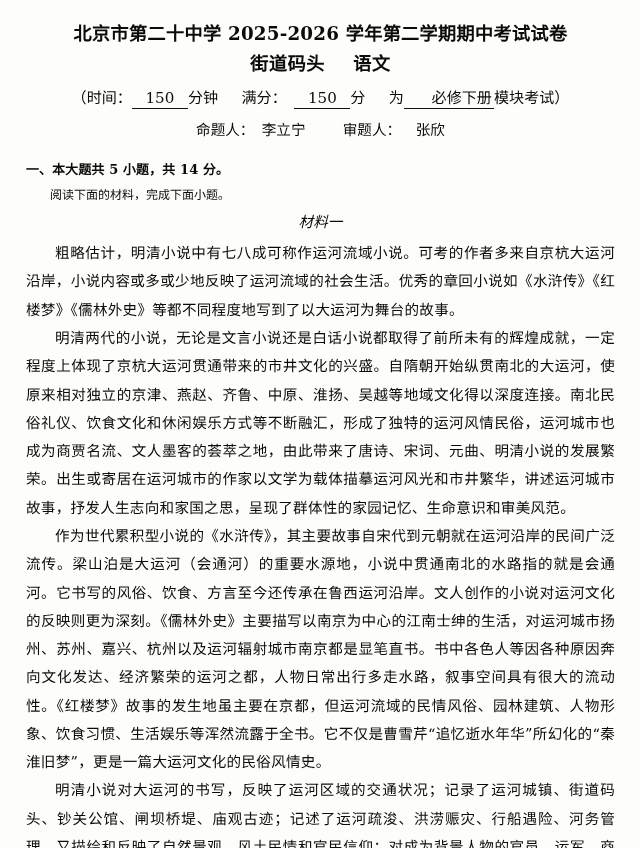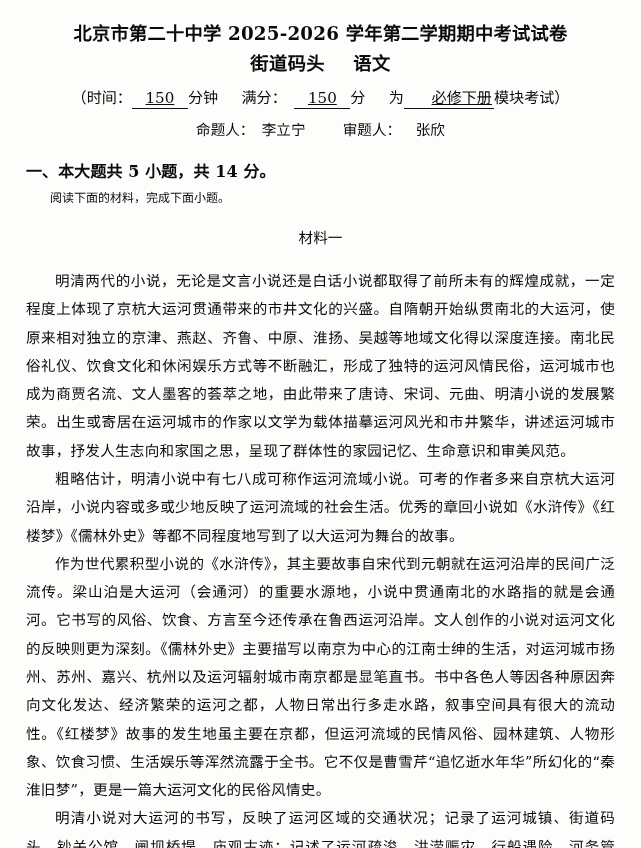--- a/index.html
+++ b/index.html
@@ -58,56 +58,56 @@
   .meta-exam { padding-top: 13px; }
   .meta-authors { padding-top: 12px; font-size: 14.6px; }
   .meta-fields { padding-top: 11px; font-size: 14.6px; }
 
   .fill {
     display: inline-block;
     border-bottom: 1.4px solid #111;
     text-align: center;
     padding: 0 2px 1px 2px;
     line-height: 1.12;
-    text-decoration: underline;
   }
   .fill-num   { min-width: 52px; }
   .fill-mod   { min-width: 86px; text-align: right; }
   .blank-line {
     display: inline-block;
     border-bottom: 1.6px solid #111;
     width: 104px;
     height: 0.95em;
     vertical-align: -2px;
   }
 
   
   .section-head {
-    font-size: 16px;
+    font-size: 13px;
     font-weight: bold;
     margin: 0;
     padding-top: 22px;
     line-height: 1.3;
     letter-spacing: 0.1px;
   }
 
   .instruction {
     font-size: 12px;
     margin: 0;
     padding-top: 9px;
     text-indent: 2em;
     line-height: 1.3;
   }
 
   .material-label {
     text-align: center;
     font-size: 14.6px;
-    margin: 12px;
+    margin: 0;
     padding-top: 10px;
     line-height: 1.3;
+    font-style: italic;
   }
 
   
   .body-wrap { padding-top: 7px; }
   .para {
     font-size: 14.55px;
     line-height: 1.945;
     text-indent: 2em;
     text-align: justify;
     text-justify: inter-ideograph;
@@ -135,20 +135,20 @@
   </p>
 
 
   <p class="section-head">一、本大题共 5 小题，共 14 分。</p>
 
   <p class="instruction">阅读下面的材料，完成下面小题。</p>
 
   <p class="material-label">材料一</p>
 
   <div class="body-wrap">
+    <p class="para">粗略估计，明清小说中有七八成可称作运河流域小说。可考的作者多来自京杭大运河沿岸，小说内容或多或少地反映了运河流域的社会生活。优秀的章回小说如《水浒传》《红楼梦》《儒林外史》等都不同程度地写到了以大运河为舞台的故事。</p>
     <p class="para">明清两代的小说，无论是文言小说还是白话小说都取得了前所未有的辉煌成就，一定程度上体现了京杭大运河贯通带来的市井文化的兴盛。自隋朝开始纵贯南北的大运河，使原来相对独立的京津、燕赵、齐鲁、中原、淮扬、吴越等地域文化得以深度连接。南北民俗礼仪、饮食文化和休闲娱乐方式等不断融汇，形成了独特的运河风情民俗，运河城市也成为商贾名流、文人墨客的荟萃之地，由此带来了唐诗、宋词、元曲、明清小说的发展繁荣。出生或寄居在运河城市的作家以文学为载体描摹运河风光和市井繁华，讲述运河城市故事，抒发人生志向和家国之思，呈现了群体性的家园记忆、生命意识和审美风范。</p>
-    <p class="para">粗略估计，明清小说中有七八成可称作运河流域小说。可考的作者多来自京杭大运河沿岸，小说内容或多或少地反映了运河流域的社会生活。优秀的章回小说如《水浒传》《红楼梦》《儒林外史》等都不同程度地写到了以大运河为舞台的故事。</p>
     <p class="para">作为世代累积型小说的《水浒传》，其主要故事自宋代到元朝就在运河沿岸的民间广泛流传。梁山泊是大运河（会通河）的重要水源地，小说中贯通南北的水路指的就是会通河。它书写的风俗、饮食、方言至今还传承在鲁西运河沿岸。文人创作的小说对运河文化的反映则更为深刻。《儒林外史》主要描写以南京为中心的江南士绅的生活，对运河城市扬州、苏州、嘉兴、杭州以及运河辐射城市南京都是显笔直书。书中各色人等因各种原因奔向文化发达、经济繁荣的运河之都，人物日常出行多走水路，叙事空间具有很大的流动性。《红楼梦》故事的发生地虽主要在京都，但运河流域的民情风俗、园林建筑、人物形象、饮食习惯、生活娱乐等浑然流露于全书。它不仅是曹雪芹“追忆逝水年华”所幻化的“秦淮旧梦”，更是一篇大运河文化的民俗风情史。</p>
     <p class="para">明清小说对大运河的书写，反映了运河区域的交通状况；记录了运河城镇、街道码头、钞关公馆、闸坝桥堤、庙观古迹；记述了运河疏浚、洪涝赈灾、行船遇险、河务管理，又描绘和反映了自然景观、风土民情和官民信仰；对成为背景人物的官员、运军、商人、船民、艺人等也有描绘。明清小说引入宦游和旅行模式，使得人物和故事都随着运河的通运而流动，运河的水、岸、城文化因此得以远播。</p>
 
   </div>
 
 </div>
 
 </body></html>

